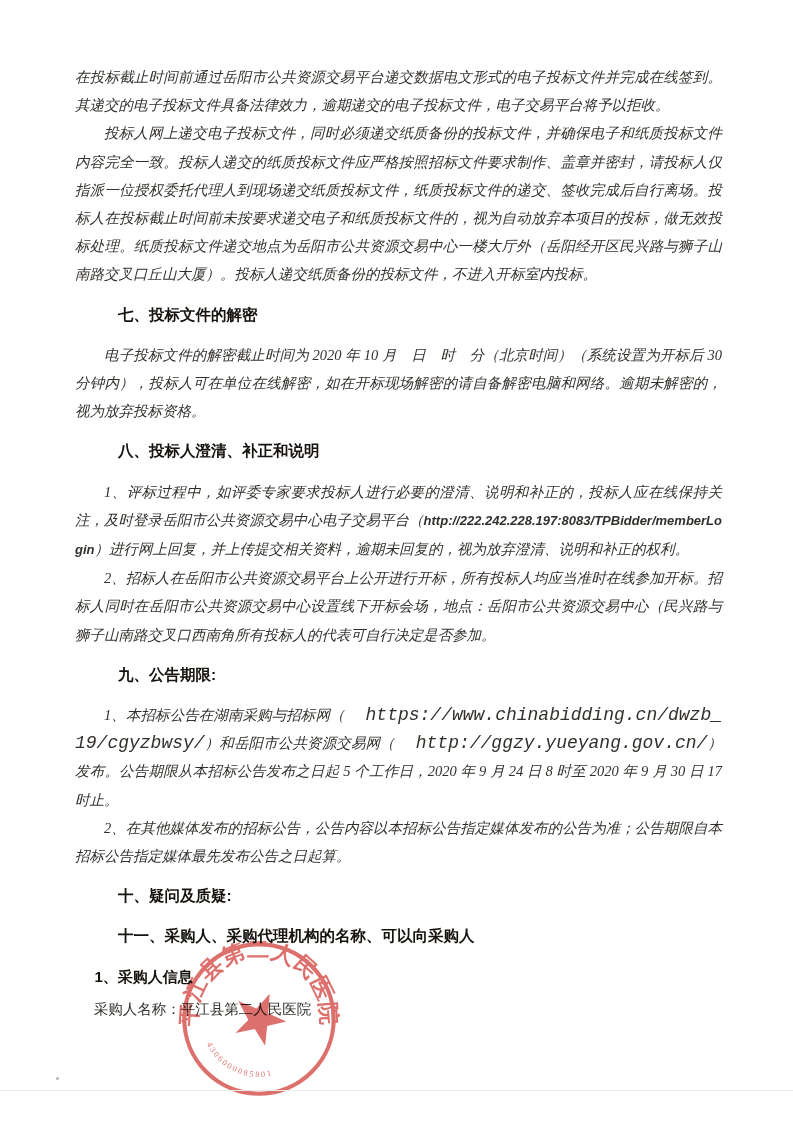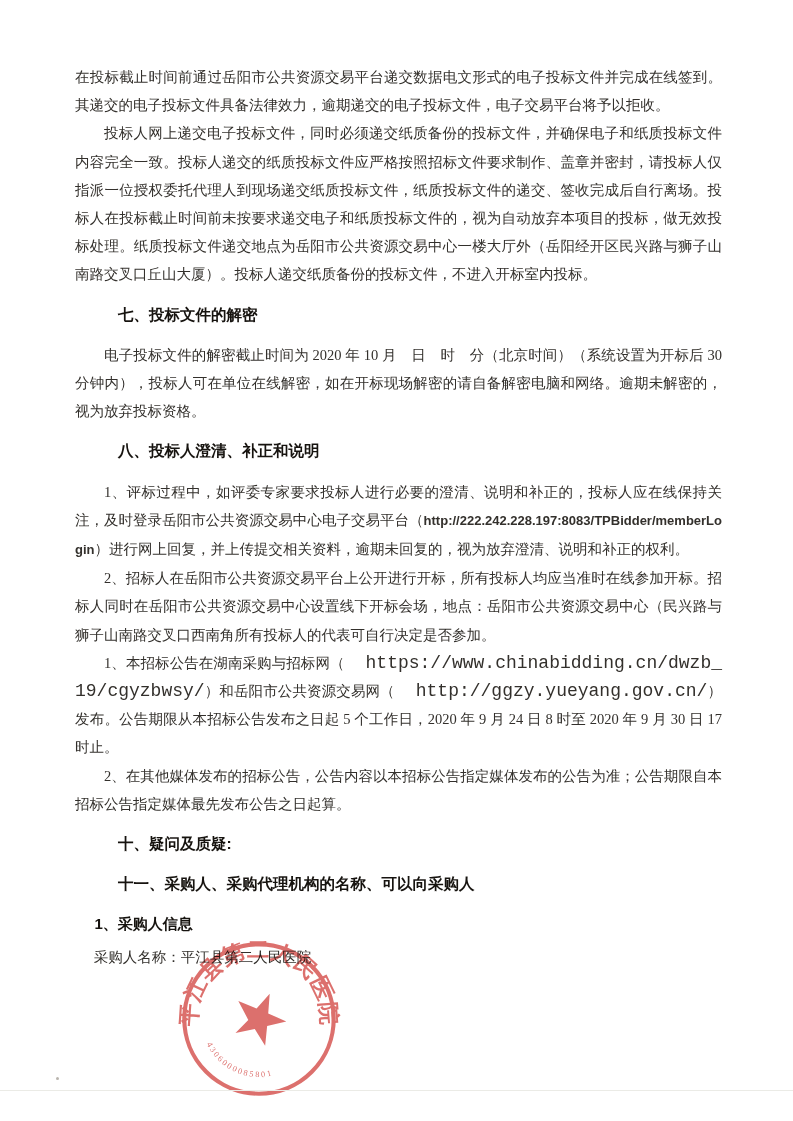--- a/index.html
+++ b/index.html
@@ -13,21 +13,21 @@
   }
   .content{
     position:absolute;
     left:75px;top:63px;width:647px;
     font-size:14.5px;
     line-height:28.2px;
     text-align:justify;
     word-break:break-all;
     overflow-wrap:anywhere;
   }
-  .para{margin:0;text-indent:2em;}
+  .para{margin:0;text-indent:2em;font-style:italic;}
   .para.flush{text-indent:0;}
   .heading{
     margin:12px;
     font-family:"Liberation Sans","DejaVu Sans",sans-serif;
     font-weight:bold;
     font-size:15.5px;
     line-height:28.2px;
     text-indent:2em;
     color:#16130f;
     text-align:left;
@@ -92,20 +92,21 @@
     <h3 class="heading">七、投标文件的解密</h3>
 
     <p class="para">电子投标文件的解密截止时间为 2020 年 10 月　日　时　分（北京时间）（系统设置为开标后 30 分钟内），投标人可在单位在线解密，如在开标现场解密的请自备解密电脑和网络。逾期未解密的，视为放弃投标资格。</p>
 
     <h3 class="heading">八、投标人澄清、补正和说明</h3>
 
     <p class="para"><span>1、评标过程中，如评委专家要求投标人进行必要的澄清、说明和补正的，投标人应在线保持关注，及时登录岳阳市公共资源交易中心电子交易平台（</span><span class="url-bold">http://222.242.228.197:8083/TPBidder/memberLogin</span><span>）进行网上回复，并上传提交相关资料，逾期未回复的，视为放弃澄清、说明和补正的权利。</span></p>
 
     <p class="para">2、招标人在岳阳市公共资源交易平台上公开进行开标，所有投标人均应当准时在线参加开标。招标人同时在岳阳市公共资源交易中心设置线下开标会场，地点：岳阳市公共资源交易中心（民兴路与狮子山南路交叉口西南角所有投标人的代表可自行决定是否参加。</p>
 
+    <h3 class="heading">九、公告期限:</h3>
 
     <p class="para"><span>1、本招标公告在湖南采购与招标网（</span><span class="url-mono">https://www.chinabidding.cn/dwzb_19/cgyzbwsy/</span><span>）和岳阳市公共资源交易网（</span><span class="url-mono">http://ggzy.yueyang.gov.cn/</span><span>）发布。公告期限从本招标公告发布之日起 5 个工作日，2020 年 9 月 24 日 8 时至 2020 年 9 月 30 日 17 时止。</span></p>
 
     <p class="para">2、在其他媒体发布的招标公告，公告内容以本招标公告指定媒体发布的公告为准；公告期限自本招标公告指定媒体最先发布公告之日起算。</p>
 
     <h3 class="heading">十、疑问及质疑:</h3>
 
 
 
     <h3 class="heading">十一、采购人、采购代理机构的名称、可以向采购人</h3>

